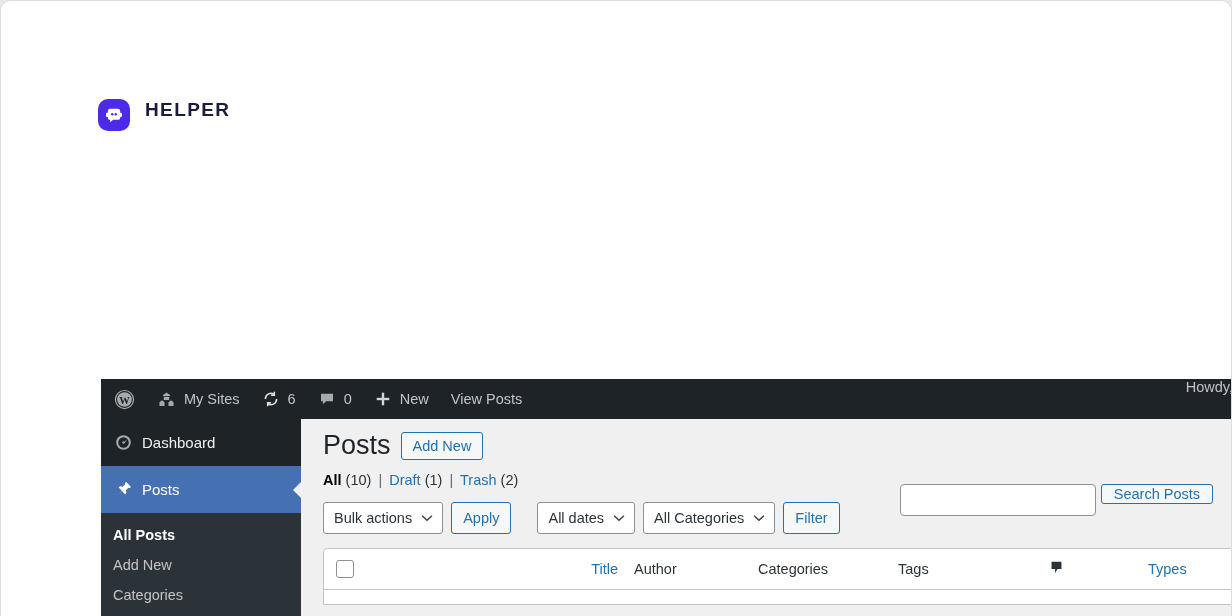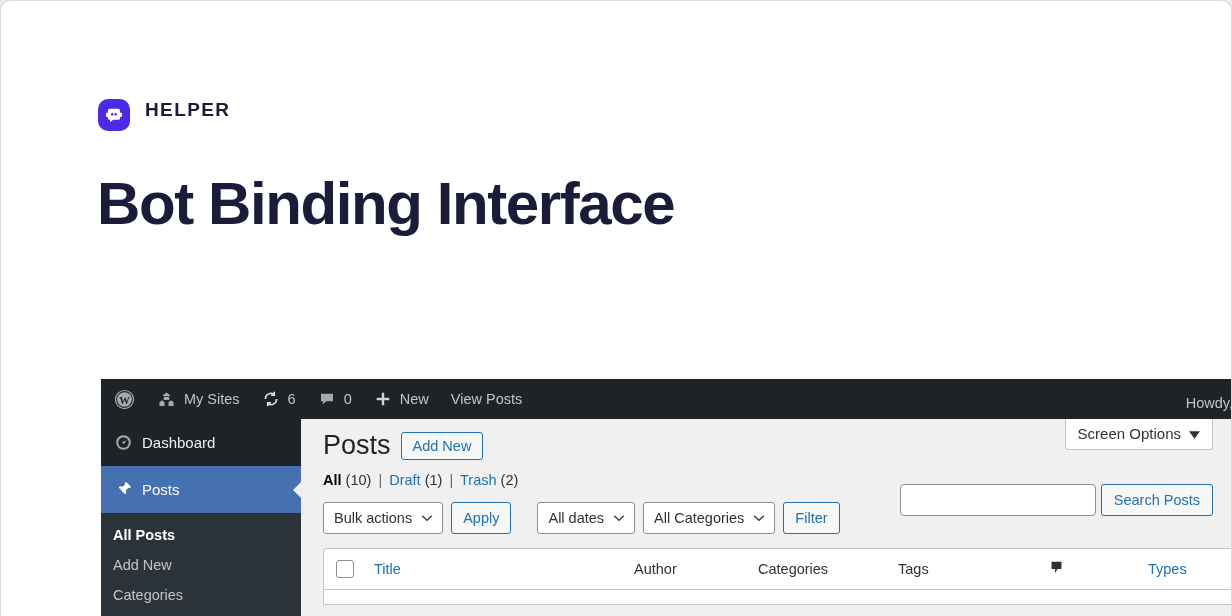--- a/index.html
+++ b/index.html
@@ -74,21 +74,21 @@
     position: relative;
   }
   .ab-item {
     display: flex; align-items: center; gap: 8px;
     padding: 0 11px; height: 40px;
     color: #c3c4c7;
   }
   .ab-item:first-child { padding-left: 13px; }
   .ab-howdy {
     position: absolute; right: 0; top: 0;
-    height: 32px; display: flex; align-items: flex-end;
+    height: 32px; display: flex; align-items: flex-start;
     padding-right: 0px; padding-left: 11px;
     color: #c3c4c7;
   }
   .ab-icon { display: inline-flex; align-items: center; }
 
   
   .wp-body { display: flex; height: 198px; }
 
   
   .adminmenu {
@@ -183,21 +183,21 @@
     display: flex; gap: 5px;
   }
   .search-input {
     width: 196px; height: 32px;
     border: 1px solid #8c8f94;
     border-radius: 4px;
     background: #fff;
     box-shadow: 0 0 0 transparent;
   }
   .search-submit {
-    height: 32px; padding: 0 12px;
+    height: 20px; padding: 0 12px;
     border: 1px solid #2271b1;
     border-radius: 3px;
     background: #f6f7f7;
     color: #2271b1;
     font-size: 14.5px;
     white-space: nowrap;
   }
 
   .tablenav {
     display: flex; align-items: center; gap: 8px;
@@ -245,21 +245,21 @@
   }
   .th { color: #2c3338; padding: 0 8px; }
   .th.link { color: #2271b1; }
   .th-cb { width: 42px; display: flex; justify-content: center; align-items: center; }
   .cb {
     width: 18px; height: 18px;
     border: 1px solid #8c8f94;
     border-radius: 3px;
     background: #fff;
   }
-  .th-title { width: 260px; }
+  .th-title { width: 260px; text-align: right; }
   .th-author { width: 124px; }
   .th-categories { width: 140px; }
   .th-tags { width: 150px; }
   .th-comments { width: 100px; display: flex; align-items: center; }
   .th-date { width: 80px; }
   .row-blank { height: 14px; }
 </style>
 </head>
 <body>
 
@@ -272,21 +272,20 @@
         <path d="M20.4 9.2h-1.2v5.2h1.2a1.2 1.2 0 0 0 1.2-1.2v-2.8a1.2 1.2 0 0 0-1.2-1.2z" fill="#ffffff"></path>
         <path d="M7.2 4.6h9.6a2.6 2.6 0 0 1 2.6 2.6v8a2.6 2.6 0 0 1-2.6 2.6H11l-3.6 2.9v-2.9h-0.2A2.6 2.6 0 0 1 4.6 15.2v-8a2.6 2.6 0 0 1 2.6-2.6z" fill="#ffffff"></path>
         <circle cx="9.9" cy="11.1" r="1.45" fill="#4d2ae8"></circle>
         <circle cx="14.1" cy="11.1" r="1.45" fill="#4d2ae8"></circle>
       </svg>
     </div>
     <div class="brand-name">HELPER</div>
   </div>
 
   <div class="hero">
-    <div>Bot Binding Interface</div>
   </div>
 
   <div class="wp">
 
     <div class="adminbar">
       <div class="ab-item">
         <span class="ab-icon">
           <svg width="21" height="21" viewBox="0 0 24 24">
               <circle cx="12" cy="12" r="10.3" fill="none" stroke="#a7aaad" stroke-width="1.4"></circle>
               <circle cx="12" cy="12" r="8.4" fill="#a7aaad"></circle>
@@ -363,28 +362,20 @@
         </div>
         <ul class="submenu">
           <li class="current">All Posts</li>
           <li>Add New</li>
           <li>Categories</li>
         </ul>
       </div>
 
       <div class="wp-content">
 
-        <div class="screen-meta">
-          <span>Screen Options</span>
-          <span>
-            <svg width="11" height="8" viewBox="0 0 12 8" fill="#2c3338">
-                <path d="M0 0h12L6 8z"></path>
-              </svg>
-          </span>
-        </div>
 
         <div class="wrap">
 
           <div class="page-head">
             <span class="page-title">Posts</span>
             <span class="btn">Add New</span>
           </div>
 
           <div class="subsubsub">
             <span class="cur">All</span>

